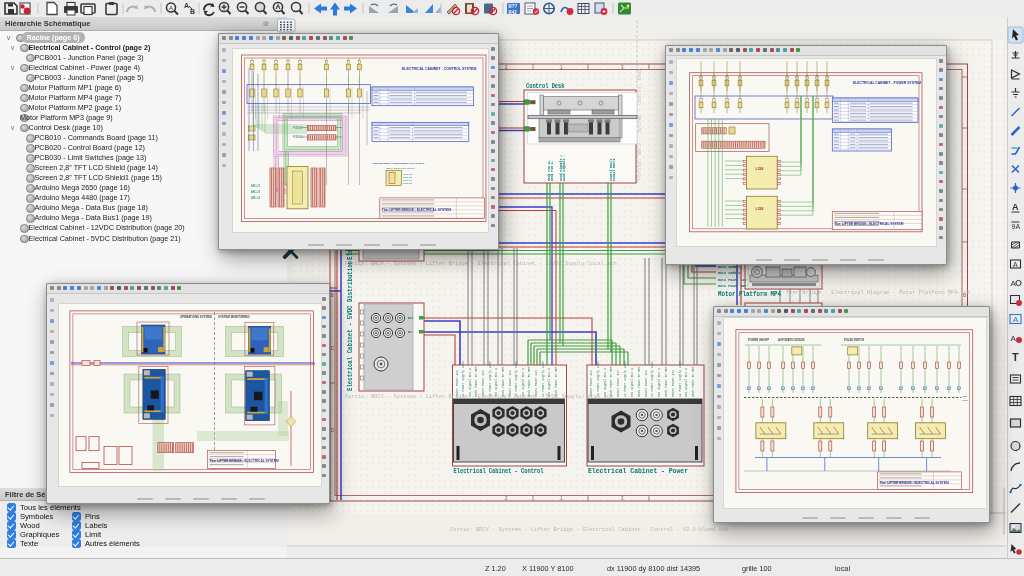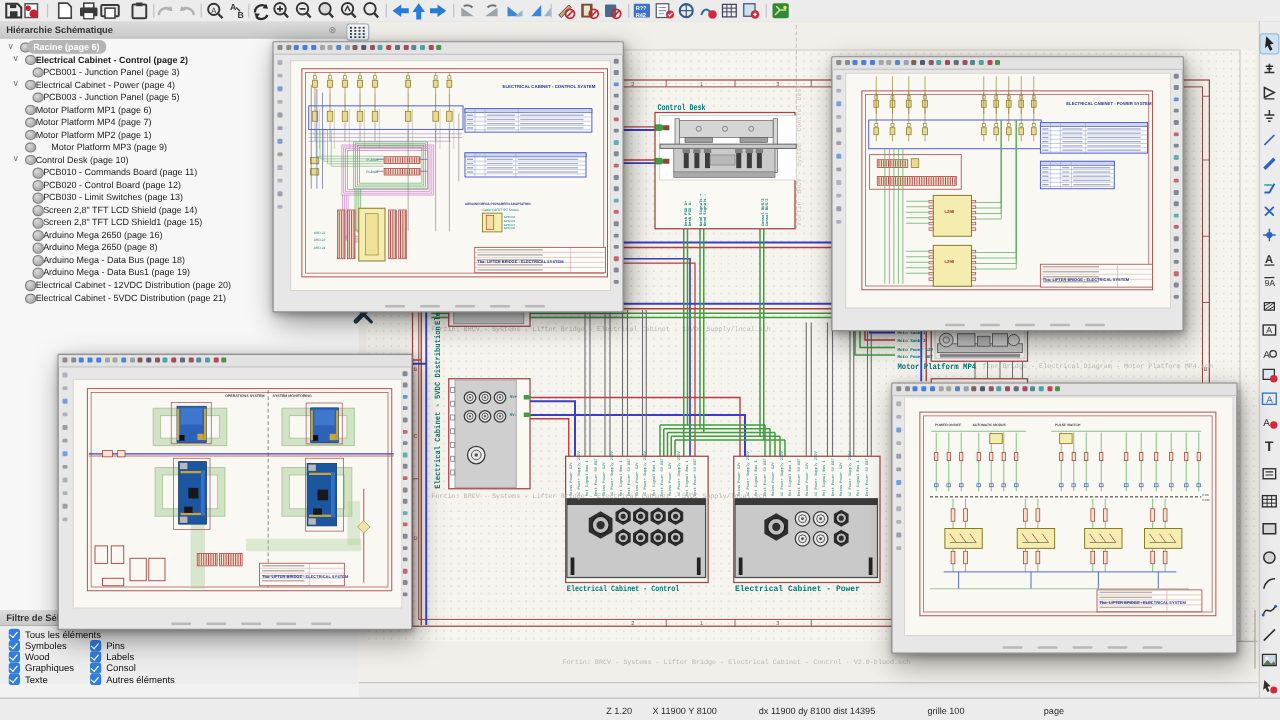--- a/index.html
+++ b/index.html
@@ -170,21 +170,21 @@
     <div class="trow" style="top: 61.8px;">
       <div class="bull" style="left: 20px;"></div>
       <div style="position: absolute; left: 28.5px; top: 0px;">Motor Platform MP4 (page 7)</div>
     </div>
     <div class="trow" style="top: 71.85px;">
       <div class="bull" style="left: 20px;"></div>
       <div style="position: absolute; left: 28.5px; top: 0px;">Motor Platform MP2 (page 1)</div>
     </div>
     <div class="trow" style="top: 81.9px;">
       <div class="bull" style="left: 20px;"></div>
-      <div style="position: absolute; left: 41px; top: 0px;">Motor Platform MP3 (page 9)</div>
+      <div style="position: absolute; left: 20px; top: 0px;">Motor Platform MP3 (page 9)</div>
     </div>
     <div class="trow" style="top: 91.95px;">
       <div class="exp" style="left: 10px;">∨</div>
       <div class="bull" style="left: 20px;"></div>
       <div style="position: absolute; left: 28.5px; top: 0px;">Control Desk (page 10)</div>
     </div>
     <div class="trow" style="top: 102px;">
       <div class="bull" style="left: 26px;"></div>
       <div style="position: absolute; left: 34.5px; top: 0px;">PCB010 - Commands Board (page 11)</div>
     </div>
@@ -203,21 +203,21 @@
     <div class="trow" style="top: 142.2px;">
       <div class="bull" style="left: 26px;"></div>
       <div style="position: absolute; left: 34.5px; top: 0px;">Screen 2,8" TFT LCD Shield1 (page 15)</div>
     </div>
     <div class="trow" style="top: 152.25px;">
       <div class="bull" style="left: 26px;"></div>
       <div style="position: absolute; left: 34.5px; top: 0px;">Arduino Mega 2650 (page 16)</div>
     </div>
     <div class="trow" style="top: 162.3px;">
       <div class="bull" style="left: 26px;"></div>
-      <div style="position: absolute; left: 34.5px; top: 0px;">Arduino Mega 2650 (page 8)</div>
+      <div style="position: absolute; left: 34.5px; top: 0px;">Arduino Mega 4480 (page 17)</div>
     </div>
     <div class="trow" style="top: 172.35px;">
       <div class="bull" style="left: 26px;"></div>
       <div style="position: absolute; left: 34.5px; top: 0px;">Arduino Mega - Data Bus (page 18)</div>
     </div>
     <div class="trow" style="top: 182.4px;">
       <div class="bull" style="left: 26px;"></div>
       <div style="position: absolute; left: 34.5px; top: 0px;">Arduino Mega - Data Bus1 (page 19)</div>
     </div>
     <div class="trow" style="top: 192.45px;">
@@ -237,21 +237,21 @@
     <div class="cbl" style="left: 20px; top: 10.5px;">Symboles</div>
     <div class="cb" style="left: 72px; top: 10.5px;"></div>
     <div class="cbl" style="left: 85px; top: 10.5px;">Pins</div>
     <div class="cb" style="left: 7px; top: 19.5px;"></div>
     <div class="cbl" style="left: 20px; top: 19.5px;">Wood</div>
     <div class="cb" style="left: 72px; top: 19.5px;"></div>
     <div class="cbl" style="left: 85px; top: 19.5px;">Labels</div>
     <div class="cb" style="left: 7px; top: 28.5px;"></div>
     <div class="cbl" style="left: 20px; top: 28.5px;">Graphiques</div>
     <div class="cb" style="left: 72px; top: 28.5px;"></div>
-    <div class="cbl" style="left: 85px; top: 28.5px;">Consol</div>
+    <div class="cbl" style="left: 85px; top: 28.5px;">Limit</div>
     <div class="cb" style="left: 7px; top: 37.5px;"></div>
     <div class="cbl" style="left: 20px; top: 37.5px;">Texte</div>
     <div class="cb" style="left: 72px; top: 37.5px;"></div>
     <div class="cbl" style="left: 85px; top: 37.5px;">Autres éléments</div>
   </div>
 
 <div class="abs dots" id="canvas"></div>
 <svg class="abs" style="left:0;top:0;pointer-events:none" width="1024" height="576" id="mainsvg">
     <g>
       <rect x="293" y="40" width="711" height="473" fill="#f6f4ee"></rect>
@@ -671,21 +671,21 @@
       <path d="M-4 -5 l5 5 l-2.5 .4 l1.7 3.3 l-1.7 .9 l-1.7 -3.3 l-1.8 1.7 z" fill="#2f2f2f"></path>
       <circle cx="3.5" cy="3" r="2.8" fill="#d02a3c"></circle>
     </g>
   </svg>
 
 <div class="abs" id="statusbar">
   <span class="st" style="left:485px">Z 1.20</span>
   <span class="st" style="left:522px">X 11900  Y 8100</span>
   <span class="st" style="left:607px">dx 11900  dy 8100  dist 14395</span>
   <span class="st" style="left:742px">grille 100</span>
-  <span class="st" style="left:835px">page</span>
+  <span class="st" style="left:835px">local</span>
 </div>
 
 <div class="win abs" style="left: 218px; top: 33px; width: 279px; height: 215px;">
     <div class="wtb"></div>
     <div class="mi" style="left: 3px; top: 2.2px; width: 4px; height: 4px; opacity: 0.85; background: rgb(122, 122, 122);"></div>
     <div class="mi" style="left: 9.7px; top: 2.2px; width: 4px; height: 4px; opacity: 0.85; background: rgb(122, 122, 122);"></div>
     <div class="mi" style="left: 16.4px; top: 2.2px; width: 4px; height: 4px; opacity: 0.85; background: rgb(42, 111, 214);"></div>
     <div class="mi" style="left: 23.1px; top: 2.2px; width: 4px; height: 4px; opacity: 0.85; background: rgb(42, 111, 214);"></div>
     <div class="mi" style="left: 29.8px; top: 2.2px; width: 4px; height: 4px; opacity: 0.85; background: rgb(42, 111, 214);"></div>
     <div class="mi" style="left: 36.5px; top: 2.2px; width: 4px; height: 4px; opacity: 0.85; background: rgb(154, 154, 154);"></div>

